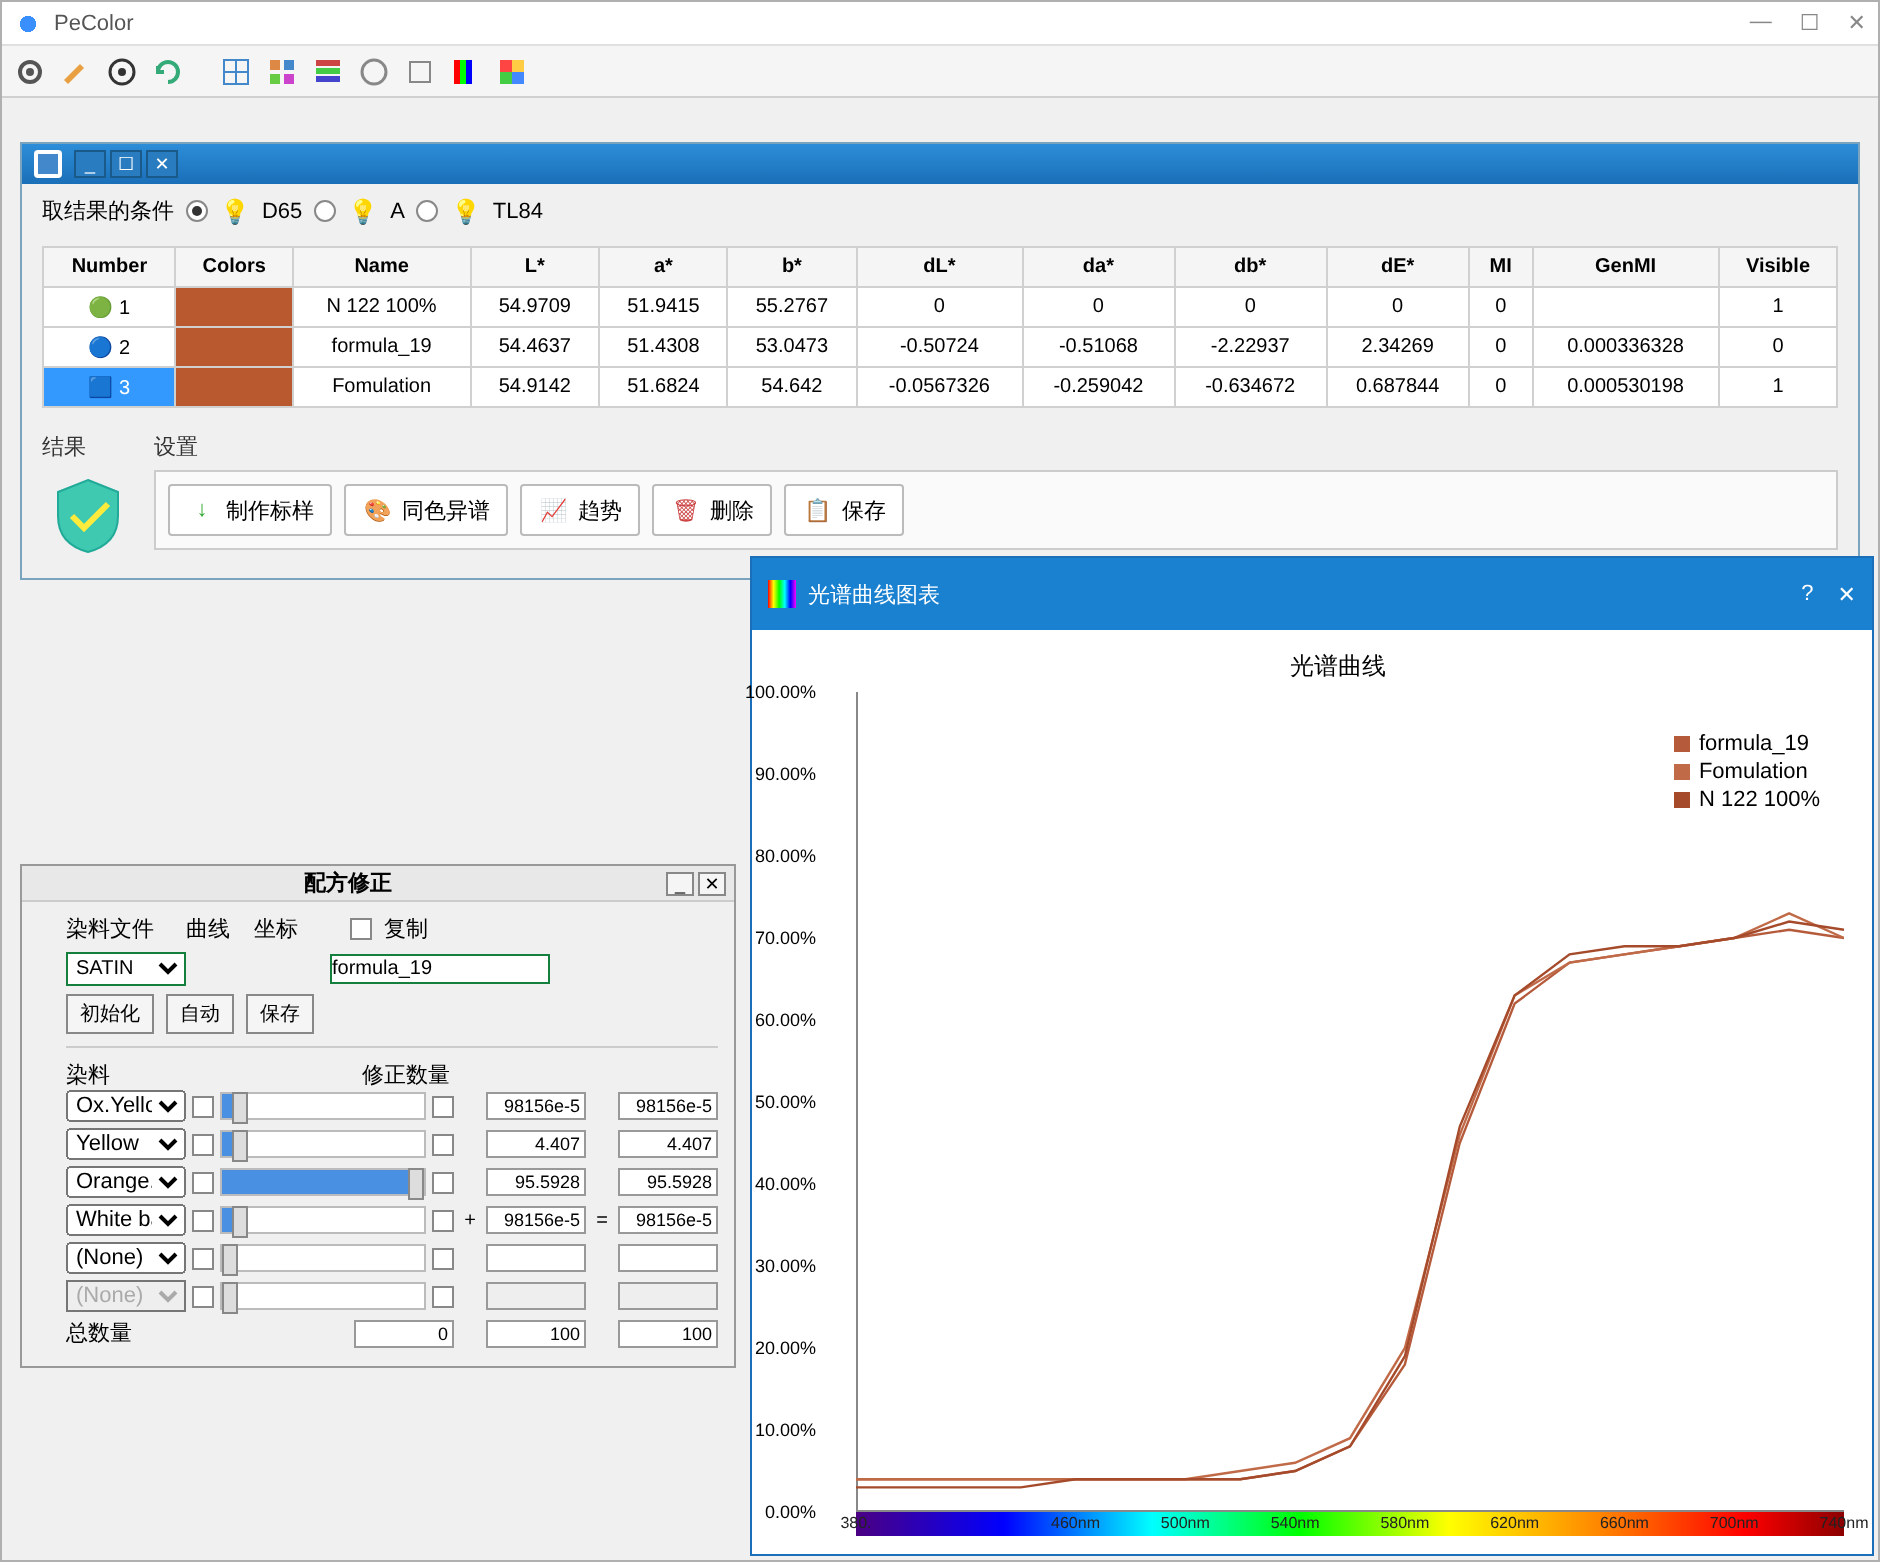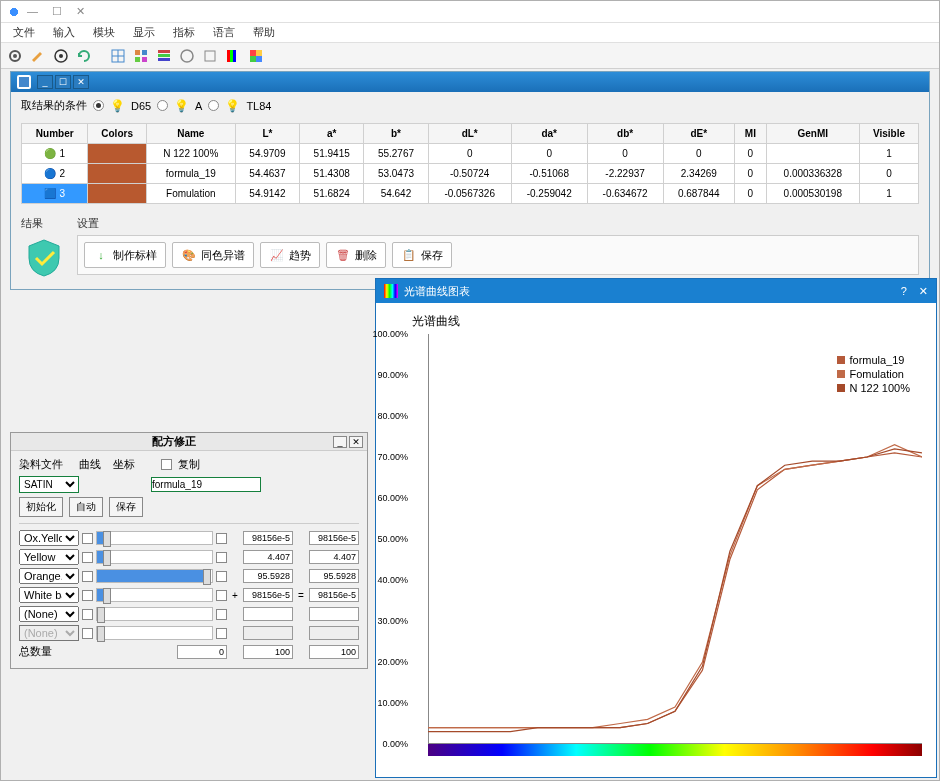--- a/index.html
+++ b/index.html
@@ -51,21 +51,21 @@
 .set-btn { display: flex; align-items: center; gap: 4px; padding: 4px 8px; border: 1px solid #bbb; background: #fff; border-radius: 2px; }
 .set-btn .ic { width: 16px; height: 16px; display:flex; align-items:center; justify-content:center; }
 
 
 .recipe-window { position: absolute; left: 10px; top: 432px; width: 358px; background: #f0f0f0; border: 1px solid #999; }
 .recipe-titlebar { height: 18px; background: #e8e8e8; border-bottom: 1px solid #ccc; display: flex; align-items: center; padding: 0 4px; justify-content: space-between; }
 .recipe-titlebar .title { flex: 1; text-align: center; font-weight: bold; }
 .recipe-titlebar .ctrls { display: flex; gap: 2px; }
 .recipe-titlebar .ctrls span { width: 14px; height: 12px; border: 1px solid #888; display: flex; align-items: center; justify-content: center; font-size: 9px; background: #f5f5f5; }
 
-.recipe-body { padding: 6px 8px; }
+.recipe-body { padding: 6px 8px; margin-left: 14px; }
 .recipe-row { display: flex; align-items: center; gap: 6px; margin-bottom: 4px; }
 .recipe-row .lbl { min-width: 48px; }
 .recipe-row select, .recipe-row input[type=text] { border: 1px solid #15803d; padding: 1px 0; font-size: 10px; background: #fff; }
 .recipe-row select { width: 60px; }
 .small-btn { border: 1px solid #888; background: #f5f5f5; padding: 2px 6px; font-size: 10px; }
 .checkbox { width: 11px; height: 11px; border: 1px solid #888; background: #fff; display: inline-block; }
 
 .dye-section { border-top: 1px solid #ccc; margin-top: 6px; padding-top: 6px; }
 .dye-header { display: flex; }
 .dye-header .c1 { width: 74px; }
@@ -75,59 +75,51 @@
 .dye-row .slider { flex: 1; height: 14px; background: #fff; border: 1px solid #bbb; position: relative; min-width: 80px; }
 .dye-row .slider .fill { position: absolute; left: 0; top: 0; bottom: 0; background: #4a90e2; }
 .dye-row .slider .thumb { position: absolute; top: -1px; width: 8px; height: 16px; background: #ddd; border: 1px solid #888; }
 .dye-row .checkbox { flex-shrink: 0; }
 .dye-row .op { width: 10px; text-align: center; font-size: 10px; }
 .dye-row .num { width: 50px; border: 1px solid #999; padding: 1px 2px; font-size: 9px; text-align: right; background: #fff; }
 .dye-row.disabled select, .dye-row.disabled .num { background: #eee; color: #aaa; }
 
 
 .chart-window { position: absolute; left: 375px; top: 278px; width: 562px; height: 500px; background: #fff; border: 1px solid #1a6fb8; }
-.chart-titlebar { height: 24px; background: #1a80d0; color: #fff; display: flex; align-items: center; padding: 0 8px; }
+.chart-titlebar { height: 36px; background: #1a80d0; color: #fff; display: flex; align-items: center; padding: 0 8px; }
 .chart-titlebar .icon { width: 14px; height: 14px; background: linear-gradient(90deg,#f00,#ff0,#0f0,#0ff,#00f,#f0f); margin-right: 6px; }
 .chart-titlebar .title { flex: 1; }
 .chart-titlebar .ctrls { display: flex; gap: 12px; font-size: 13px; }
 
 .chart-area { position: relative; width: 100%; height: calc(100% - 24px); padding: 10px 10px 10px 36px; }
-.chart-title { font-size: 12px; margin-bottom: 4px; }
+.chart-title { text-align: center; font-size: 12px; margin-bottom: 4px; }
 .plot { position: relative; width: 100%; height: 430px; }
 .plot .ylabels { position: absolute; left: -32px; top: 0; bottom: 20px; width: 30px; }
 .plot .ylabels div { position: absolute; right: 2px; font-size: 9px; transform: translateY(-50%); }
 .plot .grid { position: absolute; left: 16px; right: 4px; top: 0; bottom: 20px; border-left: 1px solid #888; border-bottom: 1px solid #888; }
 .plot .xspectrum { position: absolute; left: 16px; right: 4px; bottom: 8px; height: 12px; background: linear-gradient(90deg, #4b0082 0%, #0000ff 15%, #00ffff 30%, #00ff00 45%, #ffff00 60%, #ff8800 75%, #ff0000 90%, #8b0000 100%); }
 .plot .xlabels { position: absolute; left: 16px; right: 4px; bottom: 8px; height: 12px; }
 .plot .xlabels span { position: absolute; font-size: 8px; color: #222; transform: translateX(-50%); top: 1px; }
 .plot svg.lines { position: absolute; left: 16px; right: 4px; top: 0; bottom: 20px; width: calc(100% - 20px); height: calc(100% - 20px); }
 .legend { position: absolute; right: 16px; top: 20px; font-size: 9px; }
 .legend div { display: flex; align-items: center; gap: 4px; margin-bottom: 2px; }
 .legend .sw { width: 8px; height: 8px; }
 </style>
 </head>
 <body>
 
 <div class="main-window">
   <div class="titlebar">
     <div class="app-icon"></div>
+    <div class="title">PeColor</div>
     <div class="win-btns">
       <span>—</span>
       <span>☐</span>
       <span>✕</span>
     </div>
-  </div>
-  <div class="menubar">
-    <span>文件</span>
-    <span>输入</span>
-    <span>模块</span>
-    <span>显示</span>
-    <span>指标</span>
-    <span>语言</span>
-    <span>帮助</span>
   </div>
   <div class="toolbar">
     <div class="tb-btn">
         <svg viewBox="0 0 16 16">
           <circle cx="8" cy="8" r="5" fill="none" stroke="#555" stroke-width="2"></circle>
           <circle cx="8" cy="8" r="2" fill="#555"></circle>
         </svg>
       </div>
     <div class="tb-btn">
         <svg viewBox="0 0 16 16">
@@ -352,20 +344,24 @@
       <span style="width:60px"></span>
       <input type="text" style="width: 110px;" value="formula_19">
     </div>
     <div class="recipe-row">
       <button class="small-btn">初始化</button>
       <button class="small-btn">自动</button>
       <button class="small-btn">保存</button>
     </div>
 
     <div class="dye-section">
+      <div class="dye-header">
+        <span class="c1">染料</span>
+        <span class="c2">修正数量</span>
+      </div>
       <div id="dye-rows">
           <div class="dye-row">
             <select><option>Ox.Yello</option></select>
   <span class="checkbox"></span>
   <div class="slider">
               <div class="fill" style="width:5%"></div>
               <div class="thumb" style="left:5%"></div>
             </div>
   <span class="checkbox"></span>
   <span class="op"></span>
@@ -477,20 +473,31 @@
           <div style="top: 41px; padding-left: 40px;">90.00%</div>
           <div style="top: 0px;">100.00%</div>
         </div>
       <div class="grid"></div>
       <svg class="lines" id="chart-svg" viewBox="0 0 500 410" preserveAspectRatio="none">
           <polyline points="0,393.6 27.777777777777775,393.6 55.55555555555555,393.6 83.33333333333333,393.6 111.1111111111111,393.6 138.88888888888889,393.6 166.66666666666666,393.6 194.44444444444446,393.6 222.2222222222222,389.5 250,377.2 277.77777777777777,336.2 305.5555555555556,225.5 333.3333333333333,155.8 361.1111111111111,135.3 388.8888888888889,131.2 416.6666666666667,127.10000000000002 444.4444444444444,123 472.22222222222223,118.90000000000003 500,123" fill="none" stroke="#b55a3a" stroke-width="1.2"></polyline>
           <polyline points="0,393.6 27.777777777777775,393.6 55.55555555555555,393.6 83.33333333333333,393.6 111.1111111111111,393.6 138.88888888888889,393.6 166.66666666666666,393.6 194.44444444444446,389.5 222.2222222222222,385.4 250,373.1 277.77777777777777,328 305.5555555555556,221.4 333.3333333333333,151.7 361.1111111111111,135.3 388.8888888888889,131.2 416.6666666666667,127.10000000000002 444.4444444444444,123 472.22222222222223,110.69999999999999 500,123" fill="none" stroke="#c06a48" stroke-width="1.2"></polyline>
           <polyline points="0,397.7 27.777777777777775,397.7 55.55555555555555,397.7 83.33333333333333,397.7 111.1111111111111,393.6 138.88888888888889,393.6 166.66666666666666,393.6 194.44444444444446,393.6 222.2222222222222,389.5 250,377.2 277.77777777777777,332.1 305.5555555555556,217.3 333.3333333333333,151.7 361.1111111111111,131.2 388.8888888888889,127.10000000000002 416.6666666666667,127.10000000000002 444.4444444444444,123 472.22222222222223,114.80000000000001 500,118.90000000000003" fill="none" stroke="#a54a2a" stroke-width="1.2"></polyline>
         </svg>
       <div class="xspectrum"></div>
+      <div class="xlabels" id="xlabels">
+          <span style="left: 0%;">380.</span>
+          <span style="left: 22.2222%;">460nm</span>
+          <span style="left: 33.3333%;">500nm</span>
+          <span style="left: 44.4444%;">540nm</span>
+          <span style="left: 55.5556%;">580nm</span>
+          <span style="left: 66.6667%;">620nm</span>
+          <span style="left: 77.7778%;">660nm</span>
+          <span style="left: 88.8889%;">700nm</span>
+          <span style="left: 100%;">740nm</span>
+        </div>
       <div class="legend" id="legend">
           <div>
             <span class="sw" style="background:#b55a3a"></span>
             <span>formula_19</span>
           </div>
           <div>
             <span class="sw" style="background:#c06a48"></span>
             <span>Fomulation</span>
           </div>
           <div>

